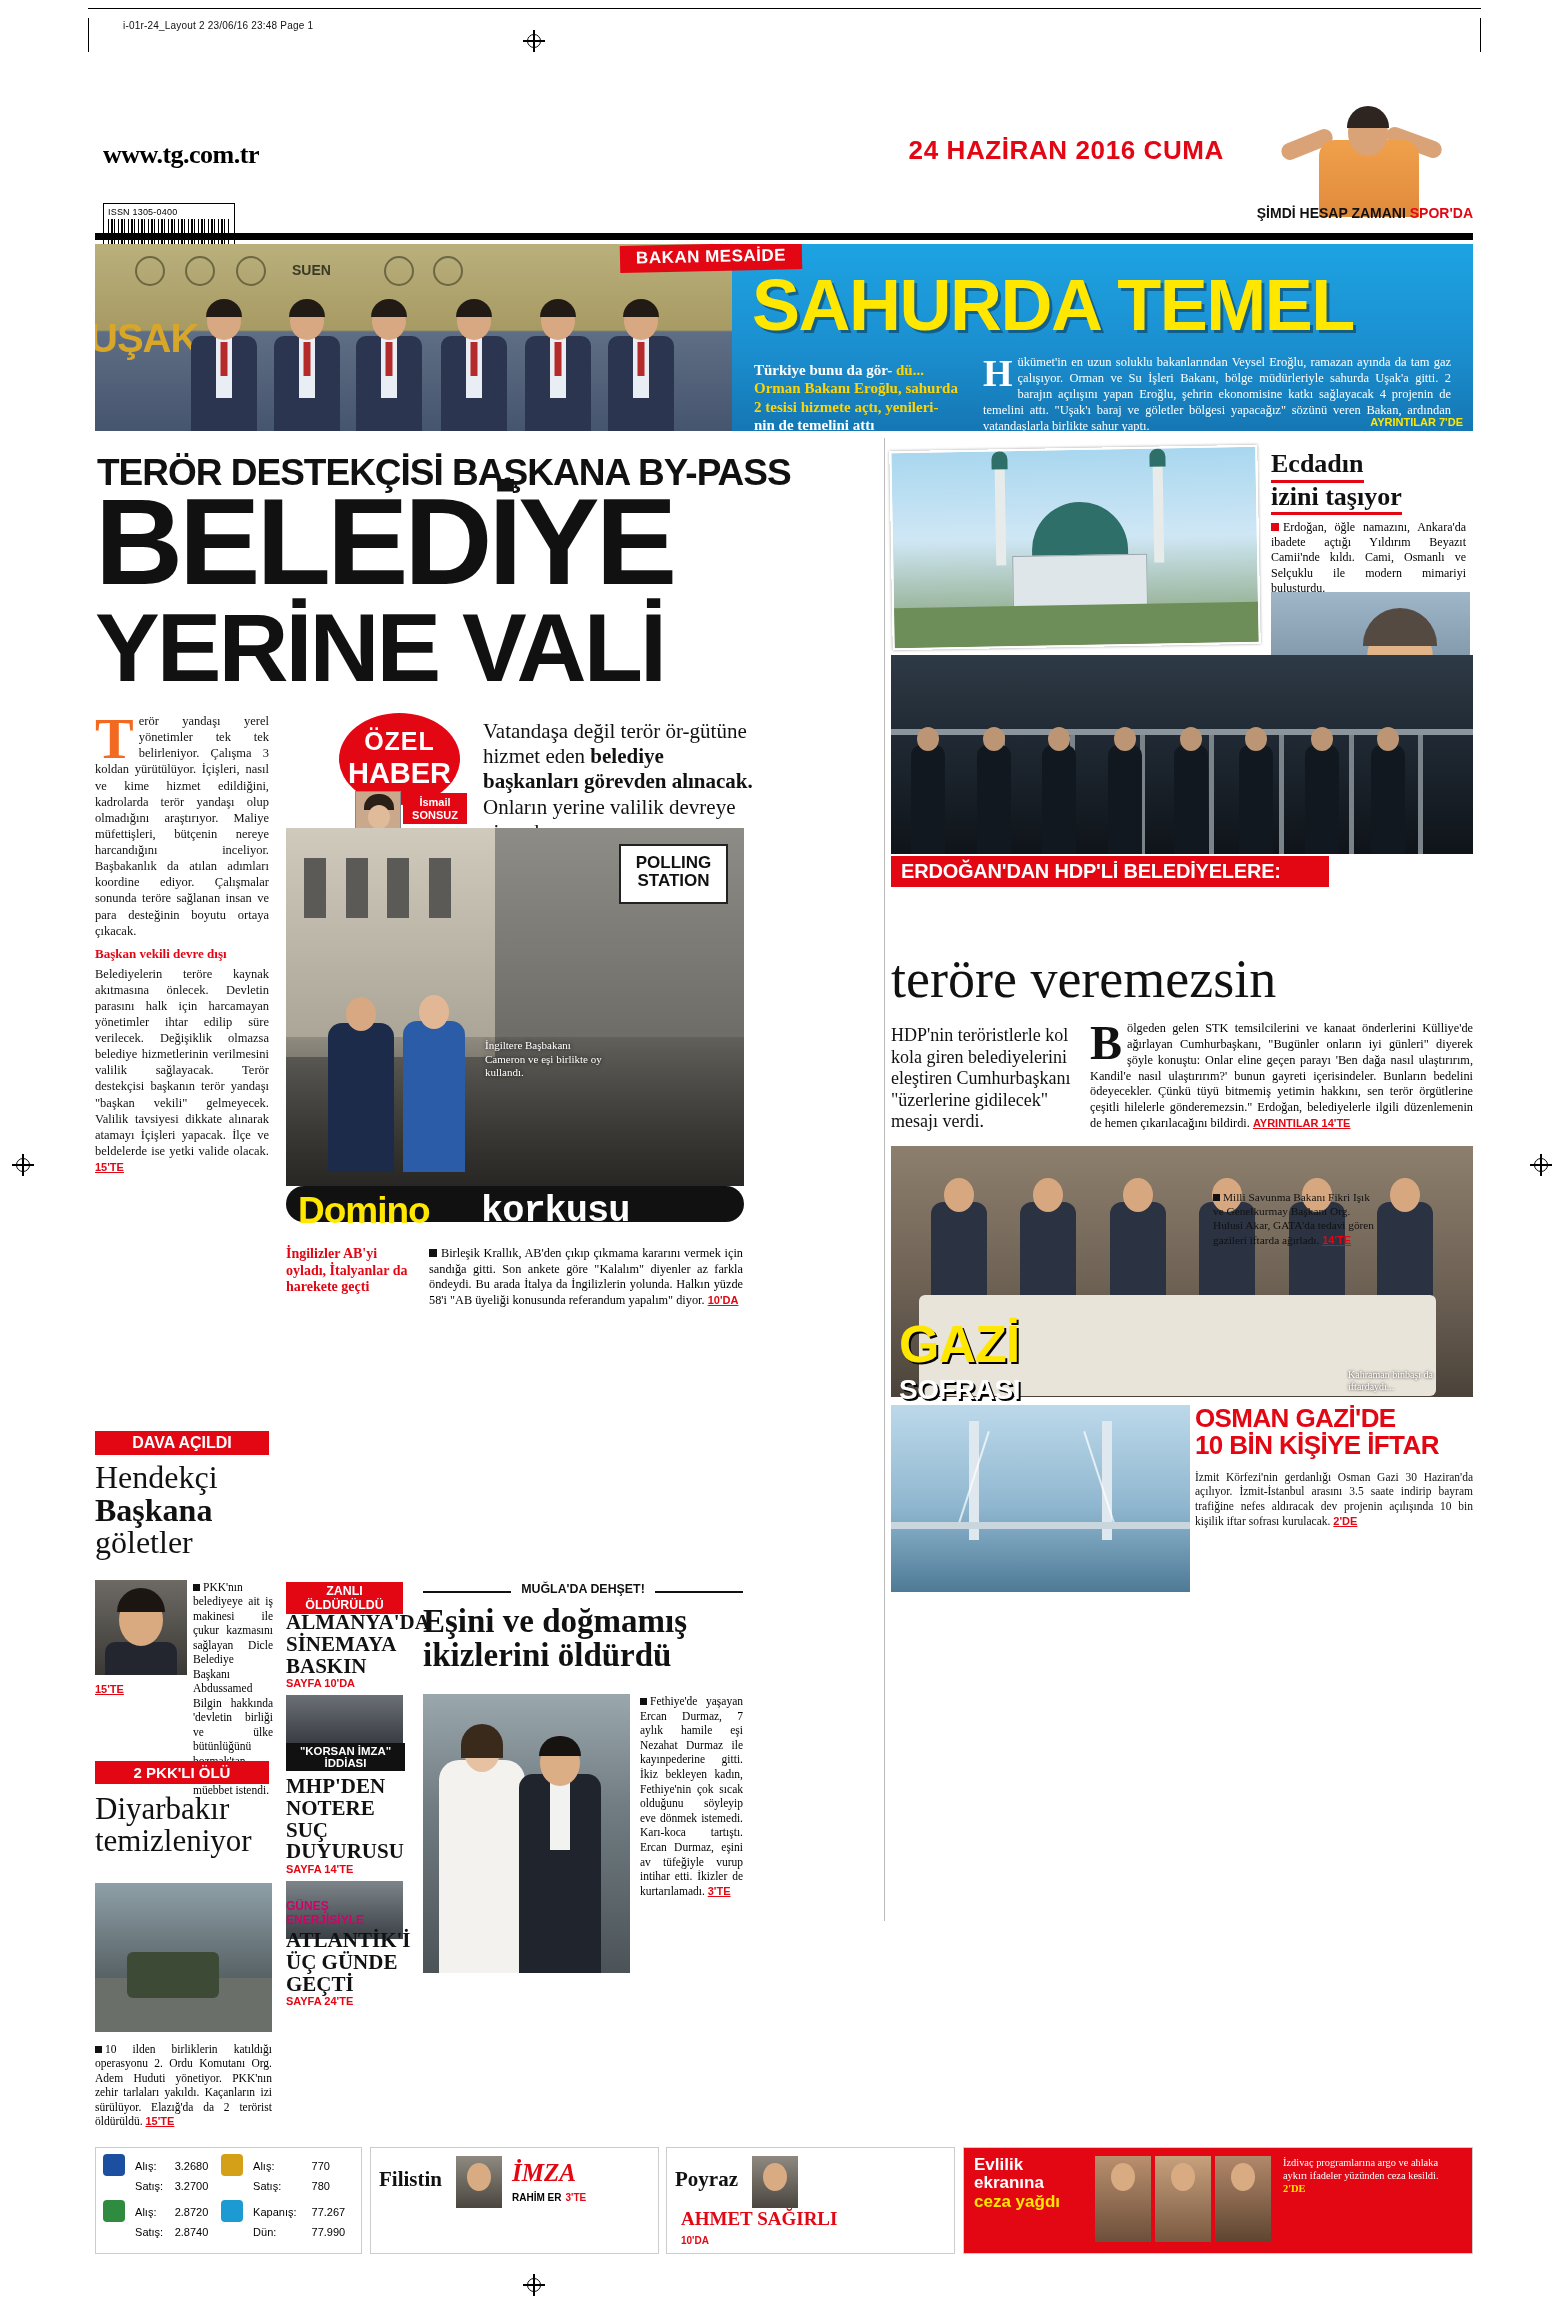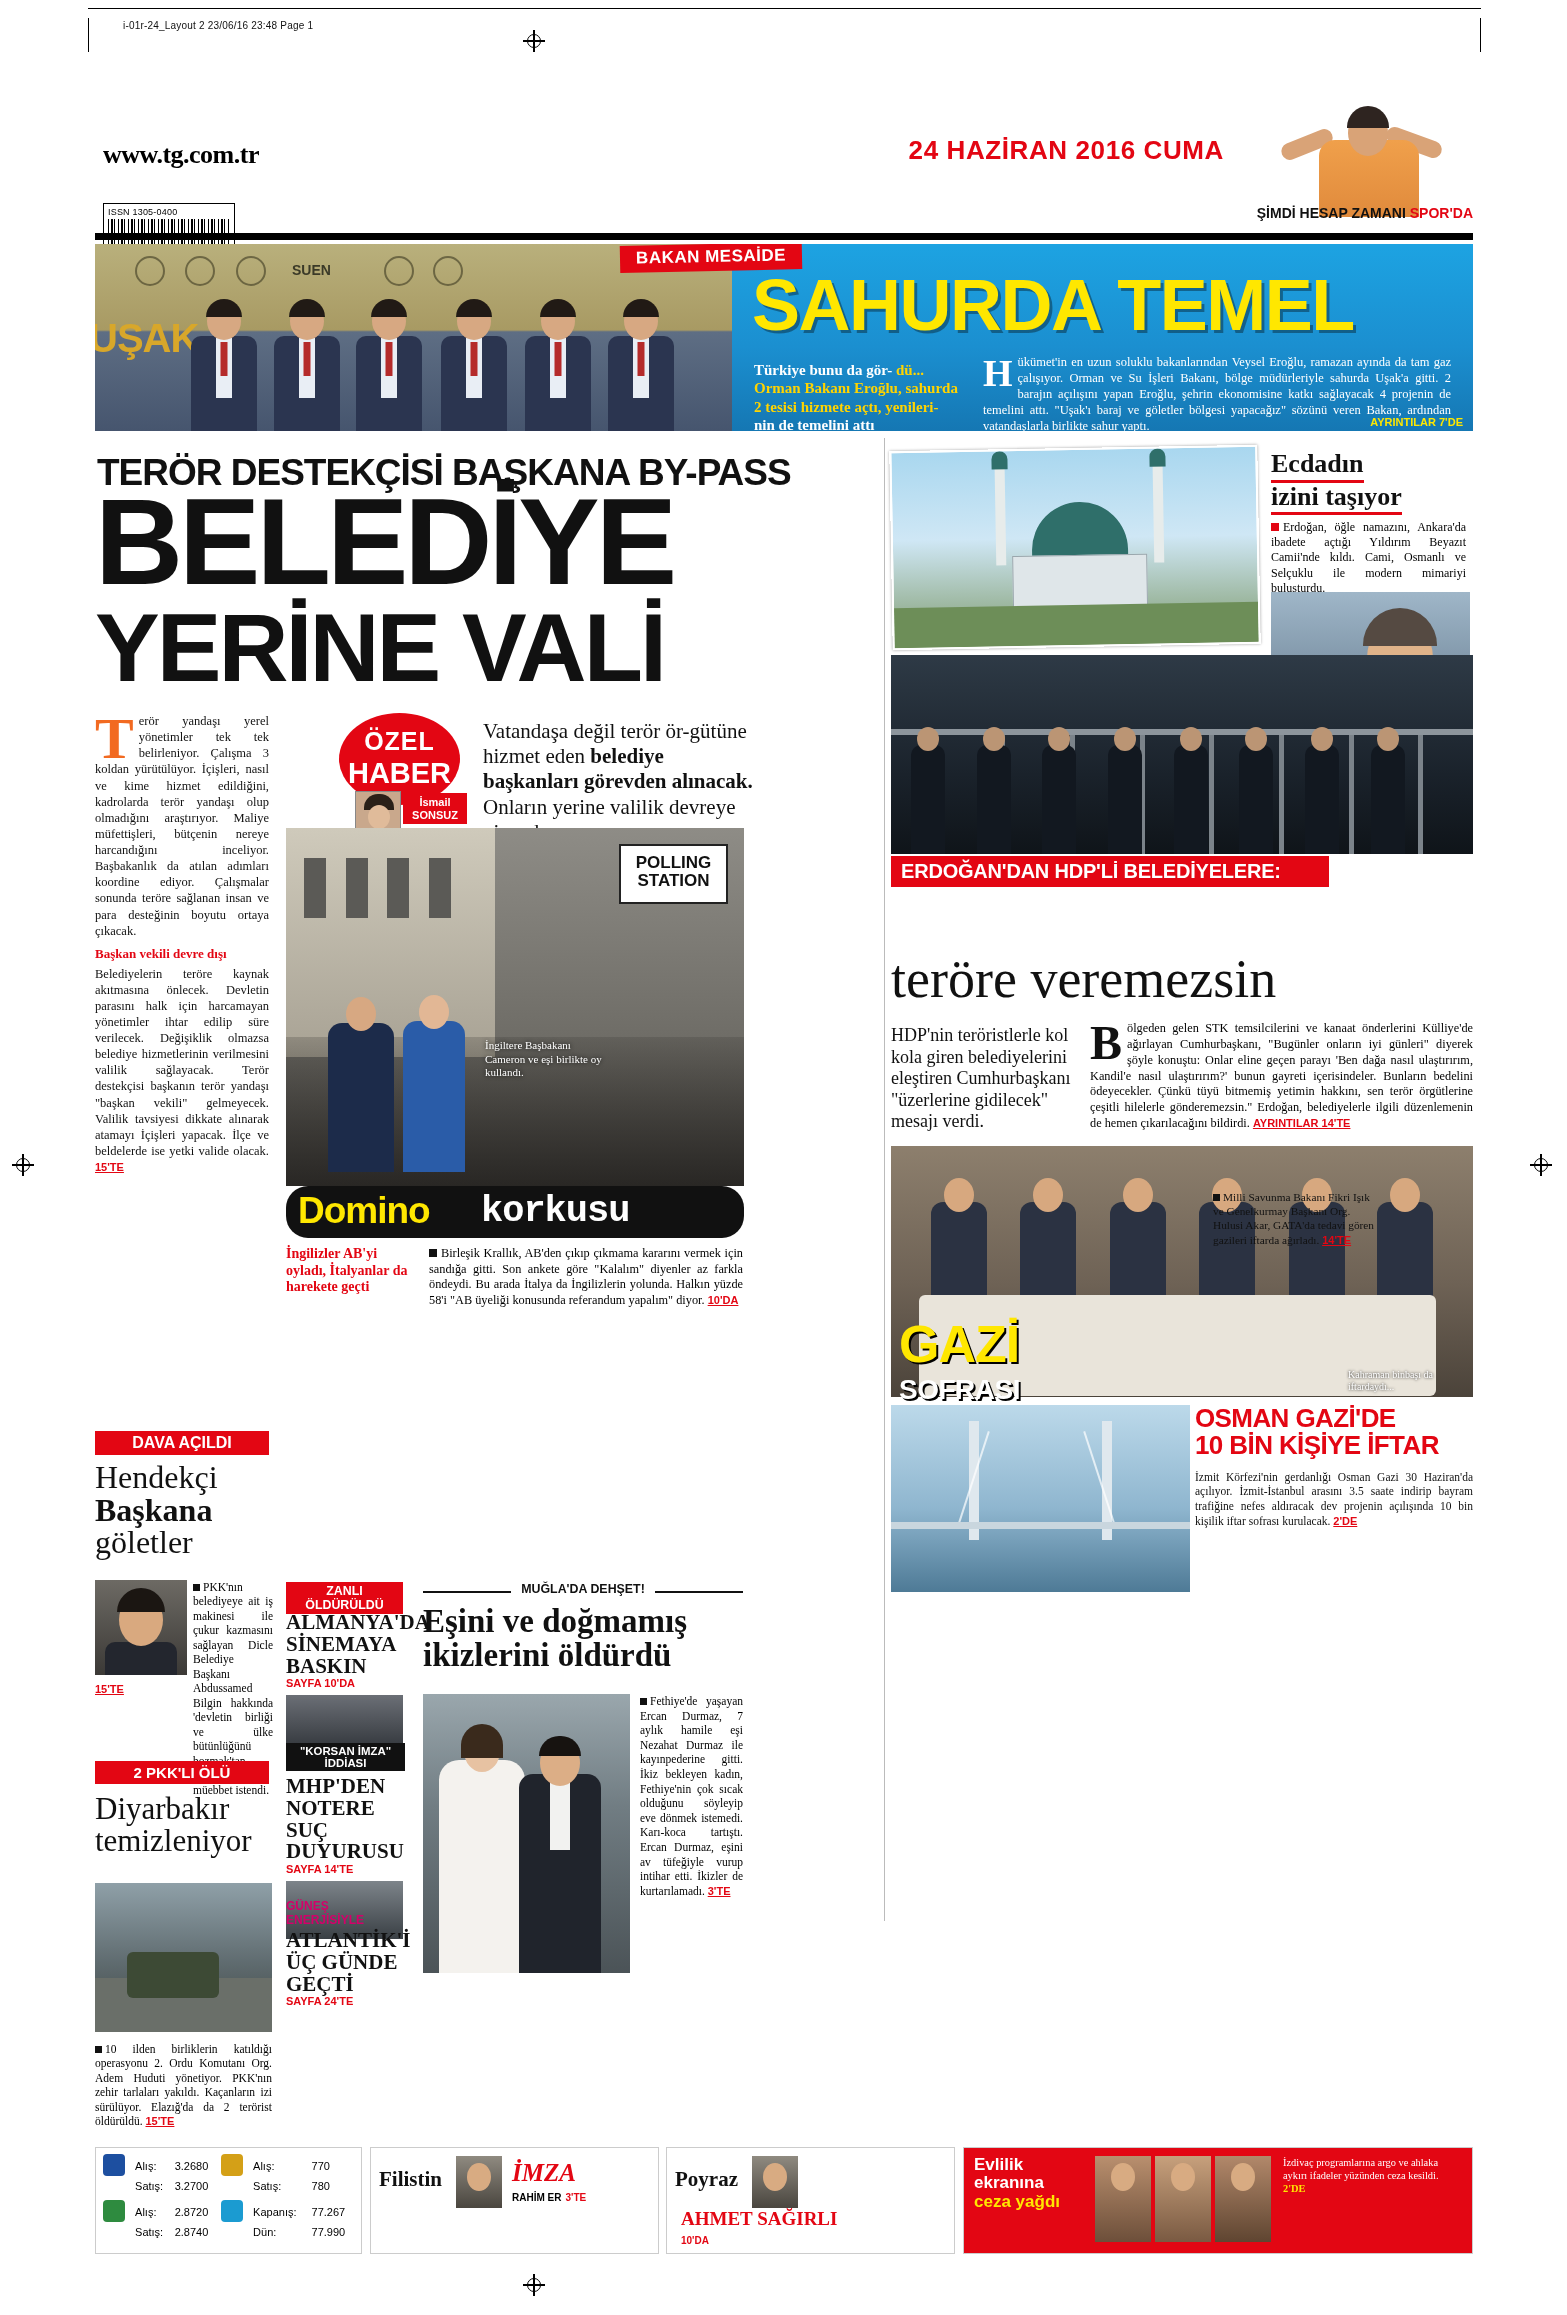--- a/index.html
+++ b/index.html
@@ -122,21 +122,21 @@
   .poll-photo .bldg i{position:absolute;top:30px;width:22px;height:60px;background:#5b5a56;display:block;}
   .poll-photo .sign{position:absolute;right:16px;top:16px;width:109px;height:60px;background:#fff;border:2px solid #222;}
   .poll-photo .sign b{display:block;font-family:"Liberation Sans",sans-serif;font-size:17px;font-weight:bold;color:#111;text-align:center;line-height:1.05;padding-top:8px;}
   .poll-photo .crowd{position:absolute;left:0;right:0;bottom:0;height:149px;background:linear-gradient(180deg,rgba(60,58,54,.25),rgba(30,28,26,.8));}
   .poll-photo .p1{position:absolute;left:42px;bottom:14px;width:66px;height:149px;background:#1c2b4a;border-radius:14px 14px 0 0;}
   .poll-photo .p1 .hd{position:absolute;left:50%;top:-26px;transform:translateX(-50%);width:30px;height:34px;border-radius:50%;background:#d7a882;}
   .poll-photo .p2{position:absolute;left:117px;bottom:14px;width:62px;height:151px;background:#2a5ca8;border-radius:14px 14px 0 0;}
   .poll-photo .p2 .hd{position:absolute;left:50%;top:-26px;transform:translateX(-50%);width:30px;height:34px;border-radius:50%;background:#e2b795;}
   .poll-caption { position:absolute; left:199px; bottom:107px; width:119px; color:#fff; font-size:11px; line-height:1.2;
       text-shadow:0 0 4px rgba(0,0,0,.9);}
-  .domino { position:absolute; left:191px; top:748px; width:458px; height:52px; background:#111;border-radius:22px; }
+  .domino { position:absolute; left:191px; top:748px; width:458px; height:36px; background:#111;border-radius:22px; }
   .domino .y{position:absolute;left:12px;top:4px;font-family:"Liberation Sans",sans-serif;font-weight:bold;font-size:37px;color:#ffe700;letter-spacing:-1px;}
   .domino .w{position:absolute;left:195px;top:4px;font-family:Liberation Mono, monospace;font-weight:bold;font-size:37px;color:#fff;letter-spacing:-1px;}
   .dom-left { position:absolute; left:191px; top:808px; width:134px; font-size:14px; line-height:1.18; font-weight:bold; color:#e30613;}
   .dom-right { position:absolute; left:334px; top:808px; width:314px; font-size:12.3px; line-height:1.27; text-align:justify;}
   .dom-right .sq { display:inline-block; width:8px; height:8px; background:#111; margin-right:4px;}
 
   
   .dava-tag { position:absolute; left:0; top:993px; width:174px; background:#e30613; color:#fff;
       font-family:"Liberation Sans", sans-serif; font-weight:bold; font-size:16px; text-align:center; padding:3px 0; }
   .hend-h { position:absolute; left:0; top:1023px; width:177px; font-size:32px; line-height:1.02; color:#111;}

